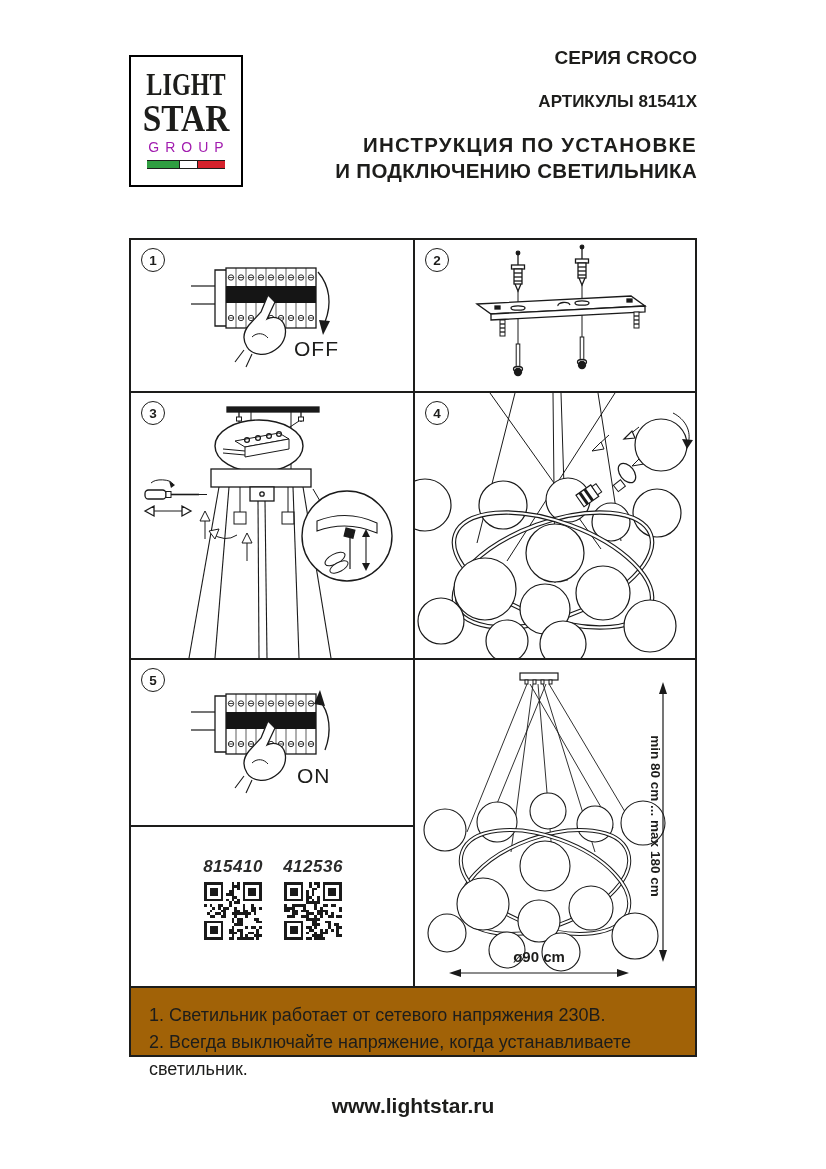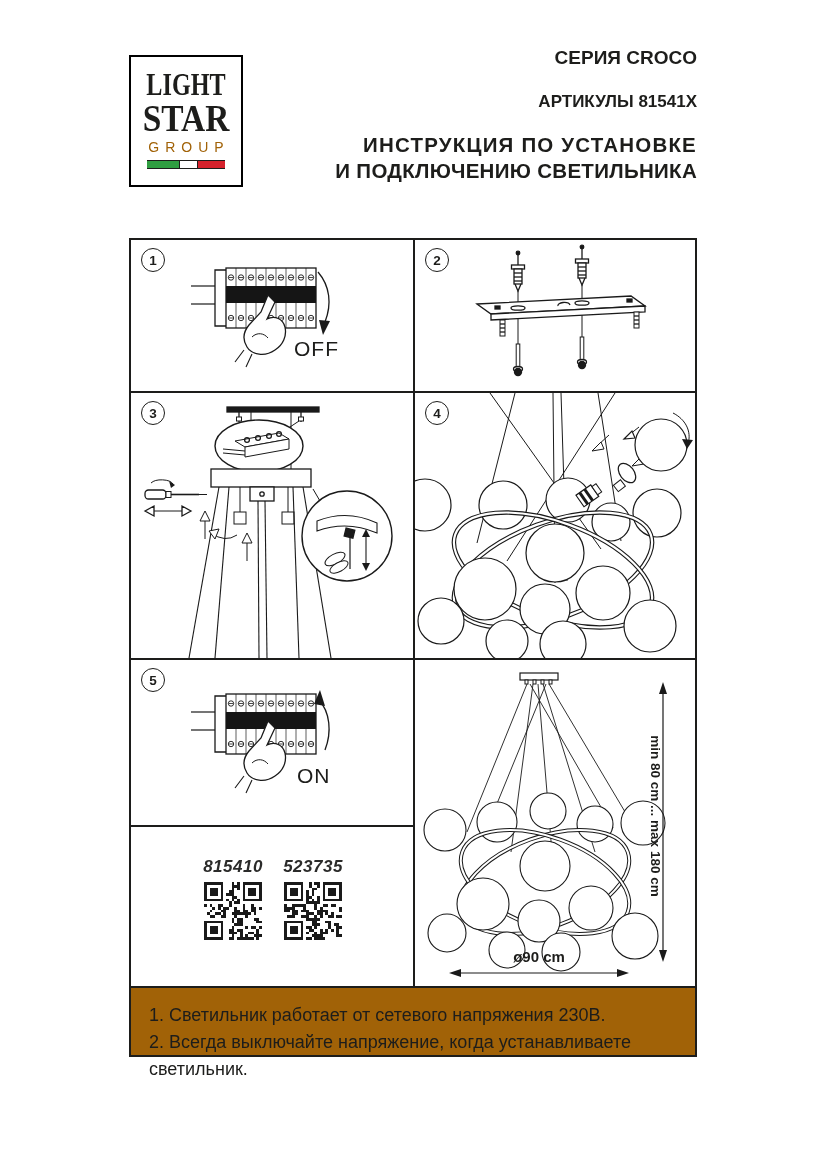--- a/index.html
+++ b/index.html
@@ -6,21 +6,21 @@
   .page{position:relative;width:826px;height:1169px;background:#fff;overflow:hidden;
         font-family:"Liberation Sans",sans-serif;color:#1d1d1b;}
   .abs{position:absolute;}
   
   .logo-box{left:129px;top:55px;width:114px;height:132px;border:2px solid #000000;
             box-sizing:border-box;text-align:center;background:#fff;}
   .logo-l1{margin-top:12px;font-family:"Liberation Serif",serif;font-weight:bold;
            font-size:31px;line-height:1;transform:scaleX(.78);}
   .logo-l2{font-family:"Liberation Serif",serif;font-weight:bold;font-size:38px;
            line-height:.95;transform:scaleX(.88);}
-  .logo-l3{margin-top:3px;font-size:14px;letter-spacing:6px;text-indent:6px;color:#a16207;}
+  .logo-l3{margin-top:3px;font-size:14px;letter-spacing:6px;text-indent:6px;color:#a21caf;}
   .flag{width:78px;height:9px;margin:5px auto 0;display:flex;border-top:1.5px solid #1d1d1b;
         border-bottom:1.5px solid #1d1d1b;box-sizing:border-box;}
   .flag span{height:100%;}
   .fg{flex:42;} .fw{flex:22;background:#fff;border-left:1px solid #1d1d1b;border-right:1px solid #1d1d1b;} .fr{flex:36;}
   .hdr{right:129px;text-align:right;font-weight:bold;white-space:nowrap;}
   .hdr-series{top:47px;font-size:19px;}
   .hdr-articles{top:56px;font-size:17px;margin-top:36px;}
   .hdr-t1{top:133px;font-size:20.5px;letter-spacing:1.2px;}
   .hdr-t2{top:159px;font-size:20.5px;letter-spacing:.3px;}
   
@@ -425,21 +425,21 @@
     </div>
 
     <div class="cell cqr">
       <div class="qr-col qc1">
         <div class="code">815410</div>
         <svg viewBox="0 0 21 21" shape-rendering="crispEdges">
             <path d="M0 0h7v1h-7z M0 6h7v1h-7z M0 1v5h1v-5z M6 1v5h1v-5z M2 2h3v3h-3z M14 0h7v1h-7z M14 6h7v1h-7z M14 1v5h1v-5z M20 1v5h1v-5z M16 2h3v3h-3z M0 14h7v1h-7z M0 20h7v1h-7z M0 15v5h1v-5z M6 15v5h1v-5z M2 16h3v3h-3z M8 6h1v1h-1z M6 8h1v1h-1z M10 6h1v1h-1z M6 10h1v1h-1z M12 6h1v1h-1z M6 12h1v1h-1z M10 0h1v1h-1z M12 0h1v1h-1z M10 1h1v1h-1z M11 1h1v1h-1z M12 1h1v1h-1z M10 2h1v1h-1z M12 2h1v1h-1z M9 3h1v1h-1z M10 3h1v1h-1z M8 4h1v1h-1z M9 4h1v1h-1z M10 4h1v1h-1z M10 5h1v1h-1z M11 5h1v1h-1z M9 7h1v1h-1z M11 7h1v1h-1z M12 7h1v1h-1z M0 8h1v1h-1z M2 8h1v1h-1z M5 8h1v1h-1z M9 8h1v1h-1z M14 8h1v1h-1z M17 8h1v1h-1z M3 9h1v1h-1z M5 9h1v1h-1z M7 9h1v1h-1z M8 9h1v1h-1z M11 9h1v1h-1z M14 9h1v1h-1z M17 9h1v1h-1z M18 9h1v1h-1z M20 9h1v1h-1z M2 10h1v1h-1z M7 10h1v1h-1z M11 10h1v1h-1z M12 10h1v1h-1z M14 10h1v1h-1z M15 10h1v1h-1z M17 10h1v1h-1z M18 10h1v1h-1z M1 11h1v1h-1z M4 11h1v1h-1z M5 11h1v1h-1z M7 11h1v1h-1z M10 11h1v1h-1z M11 11h1v1h-1z M12 11h1v1h-1z M13 11h1v1h-1z M14 11h1v1h-1z M15 11h1v1h-1z M16 11h1v1h-1z M18 11h1v1h-1z M2 12h1v1h-1z M3 12h1v1h-1z M7 12h1v1h-1z M11 12h1v1h-1z M15 12h1v1h-1z M10 13h1v1h-1z M12 13h1v1h-1z M13 13h1v1h-1z M18 13h1v1h-1z M19 13h1v1h-1z M10 14h1v1h-1z M12 14h1v1h-1z M13 14h1v1h-1z M19 14h1v1h-1z M20 14h1v1h-1z M11 15h1v1h-1z M12 15h1v1h-1z M13 15h1v1h-1z M10 16h1v1h-1z M15 16h1v1h-1z M17 16h1v1h-1z M18 16h1v1h-1z M20 16h1v1h-1z M9 17h1v1h-1z M10 17h1v1h-1z M12 17h1v1h-1z M13 17h1v1h-1z M19 17h1v1h-1z M9 18h1v1h-1z M10 18h1v1h-1z M11 18h1v1h-1z M13 18h1v1h-1z M16 18h1v1h-1z M17 18h1v1h-1z M19 18h1v1h-1z M10 19h1v1h-1z M13 19h1v1h-1z M15 19h1v1h-1z M18 19h1v1h-1z M19 19h1v1h-1z M20 19h1v1h-1z M9 20h1v1h-1z M10 20h1v1h-1z M12 20h1v1h-1z M13 20h1v1h-1z M14 20h1v1h-1z M15 20h1v1h-1z M16 20h1v1h-1z M17 20h1v1h-1z M19 20h1v1h-1z " fill="#1a1a1a"></path>
           </svg>
       </div>
       <div class="qr-col qc2">
-        <div class="code">523735</div>
+        <div class="code">412536</div>
         <svg viewBox="0 0 21 21" shape-rendering="crispEdges">
             <path d="M0 0h7v1h-7z M0 6h7v1h-7z M0 1v5h1v-5z M6 1v5h1v-5z M2 2h3v3h-3z M14 0h7v1h-7z M14 6h7v1h-7z M14 1v5h1v-5z M20 1v5h1v-5z M16 2h3v3h-3z M0 14h7v1h-7z M0 20h7v1h-7z M0 15v5h1v-5z M6 15v5h1v-5z M2 16h3v3h-3z M8 6h1v1h-1z M6 8h1v1h-1z M10 6h1v1h-1z M6 10h1v1h-1z M12 6h1v1h-1z M6 12h1v1h-1z M9 0h1v1h-1z M11 0h1v1h-1z M12 0h1v1h-1z M9 1h1v1h-1z M12 1h1v1h-1z M10 2h1v1h-1z M11 2h1v1h-1z M8 3h1v1h-1z M10 3h1v1h-1z M8 4h1v1h-1z M10 4h1v1h-1z M8 5h1v1h-1z M9 5h1v1h-1z M12 5h1v1h-1z M8 7h1v1h-1z M9 7h1v1h-1z M10 7h1v1h-1z M11 7h1v1h-1z M12 7h1v1h-1z M0 8h1v1h-1z M3 8h1v1h-1z M4 8h1v1h-1z M5 8h1v1h-1z M7 8h1v1h-1z M11 8h1v1h-1z M14 8h1v1h-1z M15 8h1v1h-1z M17 8h1v1h-1z M18 8h1v1h-1z M0 9h1v1h-1z M1 9h1v1h-1z M2 9h1v1h-1z M3 9h1v1h-1z M7 9h1v1h-1z M11 9h1v1h-1z M13 9h1v1h-1z M20 9h1v1h-1z M0 10h1v1h-1z M1 10h1v1h-1z M3 10h1v1h-1z M4 10h1v1h-1z M7 10h1v1h-1z M8 10h1v1h-1z M12 10h1v1h-1z M13 10h1v1h-1z M14 10h1v1h-1z M15 10h1v1h-1z M20 10h1v1h-1z M3 11h1v1h-1z M4 11h1v1h-1z M8 11h1v1h-1z M9 11h1v1h-1z M10 11h1v1h-1z M12 11h1v1h-1z M13 11h1v1h-1z M15 11h1v1h-1z M17 11h1v1h-1z M1 12h1v1h-1z M2 12h1v1h-1z M3 12h1v1h-1z M7 12h1v1h-1z M8 12h1v1h-1z M11 12h1v1h-1z M13 12h1v1h-1z M16 12h1v1h-1z M17 12h1v1h-1z M19 12h1v1h-1z M20 12h1v1h-1z M8 13h1v1h-1z M9 13h1v1h-1z M10 13h1v1h-1z M11 13h1v1h-1z M12 13h1v1h-1z M10 14h1v1h-1z M11 14h1v1h-1z M15 14h1v1h-1z M16 14h1v1h-1z M10 15h1v1h-1z M11 15h1v1h-1z M12 15h1v1h-1z M16 15h1v1h-1z M18 15h1v1h-1z M19 15h1v1h-1z M8 16h1v1h-1z M9 16h1v1h-1z M11 16h1v1h-1z M16 16h1v1h-1z M19 16h1v1h-1z M20 16h1v1h-1z M9 17h1v1h-1z M10 17h1v1h-1z M13 17h1v1h-1z M15 17h1v1h-1z M17 17h1v1h-1z M19 17h1v1h-1z M8 18h1v1h-1z M11 18h1v1h-1z M13 18h1v1h-1z M14 18h1v1h-1z M15 18h1v1h-1z M19 18h1v1h-1z M10 19h1v1h-1z M11 19h1v1h-1z M12 19h1v1h-1z M13 19h1v1h-1z M19 19h1v1h-1z M20 19h1v1h-1z M8 20h1v1h-1z M9 20h1v1h-1z M11 20h1v1h-1z M12 20h1v1h-1z M13 20h1v1h-1z M14 20h1v1h-1z " fill="#1a1a1a"></path>
           </svg>
       </div>
     </div>
 
     <div class="cell cch">
       <svg class="ill" viewBox="0 0 280 326">
         <g stroke="#1a1a1a" fill="none" stroke-width="1.1">
           <g>
@@ -496,13 +496,14 @@
       <div class="abs vdim">min 80 cm ... max 180 cm</div>
       <div class="abs hdim">ø90 cm</div>
     </div>
   </div>
 
   <div class="abs notes">
     <div>1. Светильник работает от сетевого напряжения 230В.</div>
     <div>2. Всегда выключайте напряжение, когда устанавливаете светильник.</div>
   </div>
 
+  <div class="abs site">www.lightstar.ru</div>
 </div>
 
 </body></html>

